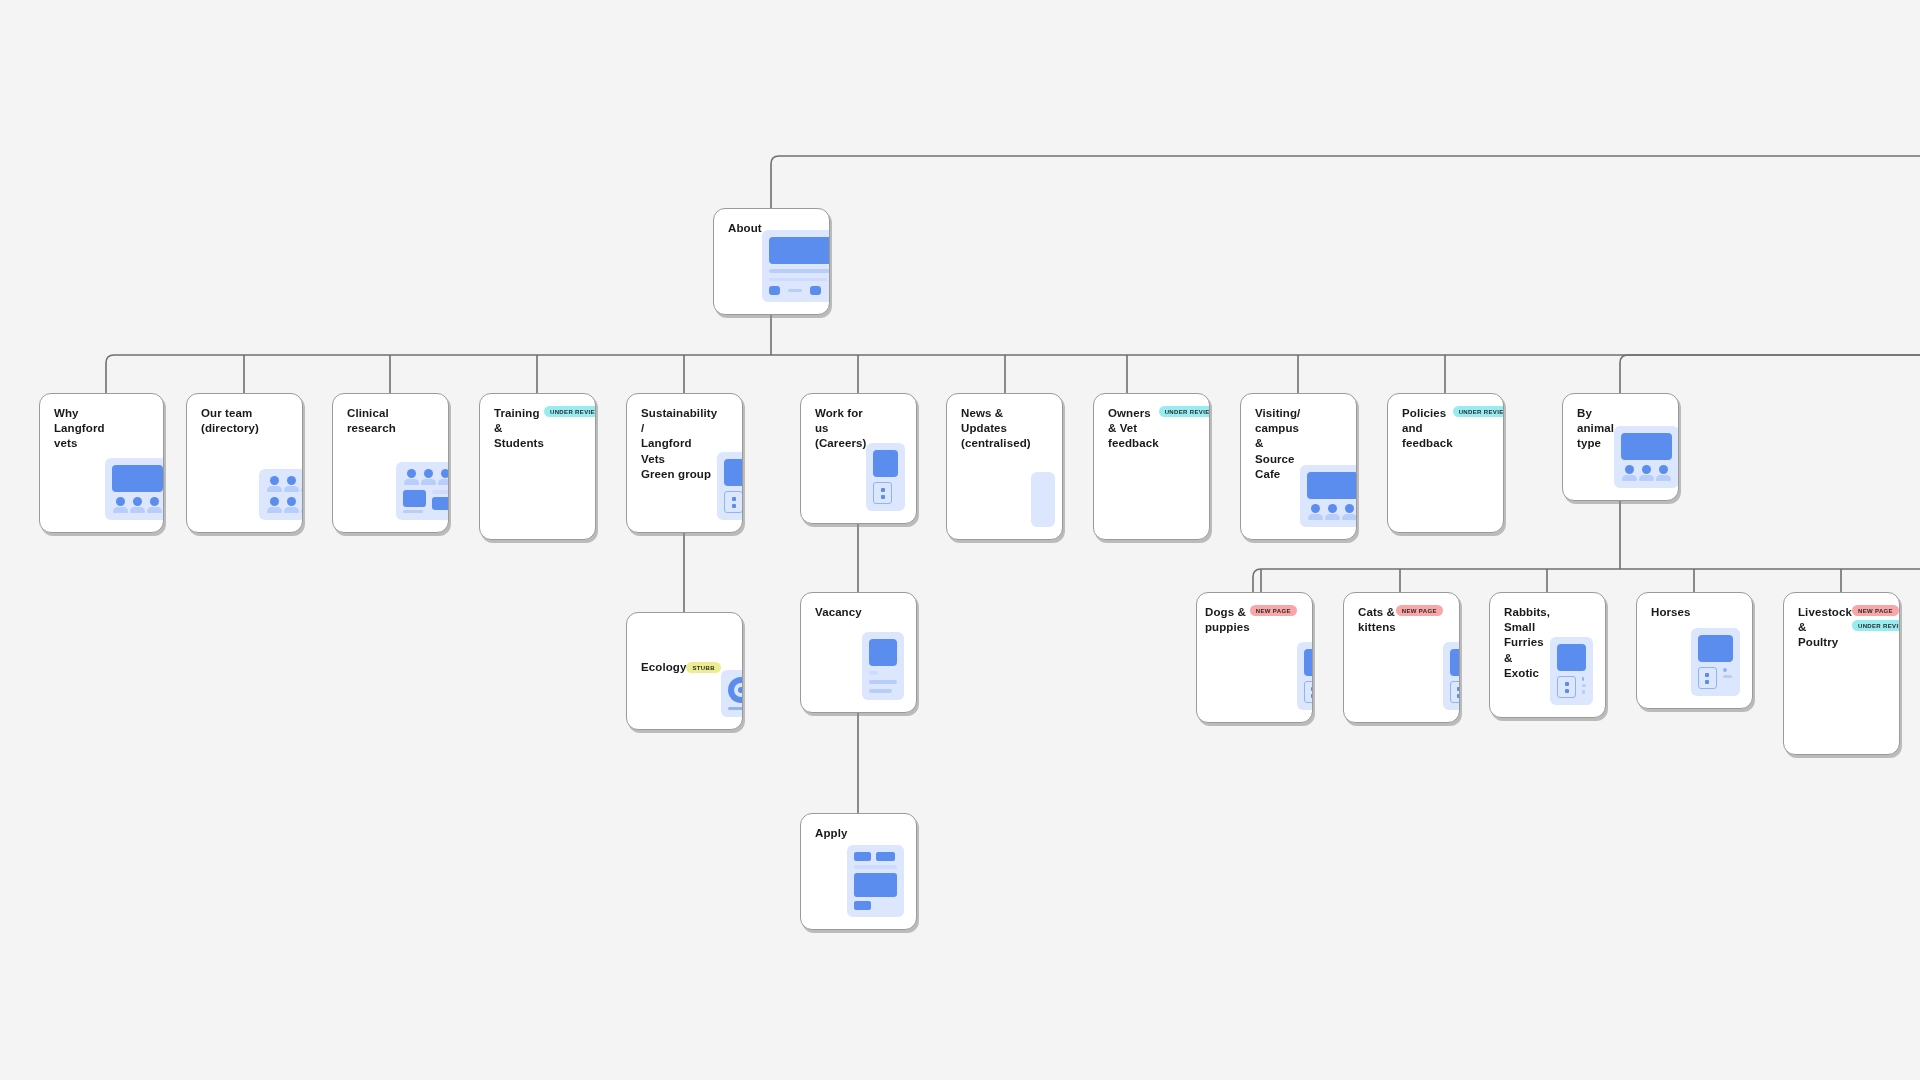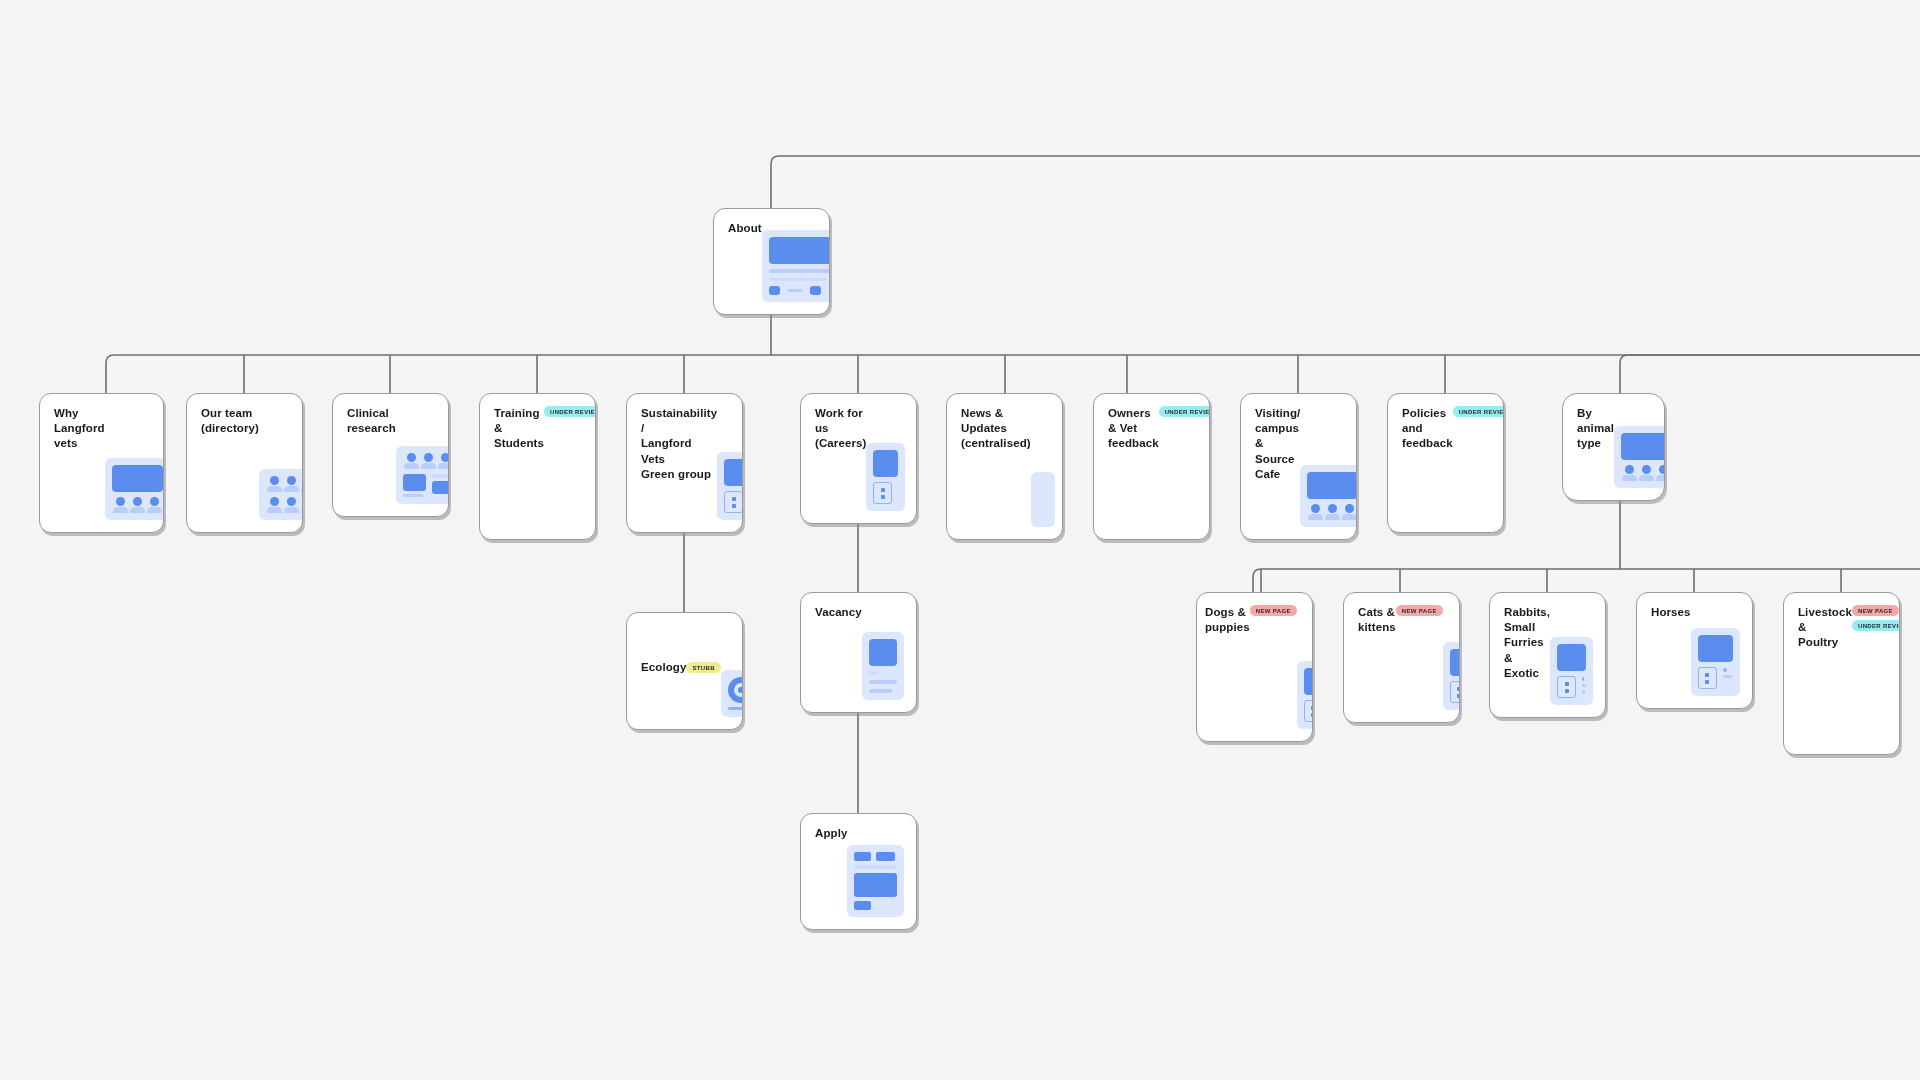--- a/index.html
+++ b/index.html
@@ -221,21 +221,21 @@
             <div class="body"></div>
           </div>
         <div class="person">
             <div class="head"></div>
             <div class="body"></div>
           </div>
       </div>
     </div>
   </div>
 
-  <div class="node" style="left:332px;top:393px;width:117px;height:124px;">
+  <div class="node" style="left:332px;top:393px;width:117px;height:140px;">
     <div class="node-title">Clinical
 research</div>
     <div class="thumb">
       <div class="people-row">
         <div class="person">
             <div class="head"></div>
             <div class="body"></div>
           </div>
         <div class="person">
             <div class="head"></div>
@@ -411,21 +411,21 @@
         <div class="doc"></div>
         <div class="doc"></div>
         <div class="doc"></div>
         <div class="doc"></div>
         <div class="doc"></div>
         <div class="doc"></div>
       </div>
     </div>
   </div>
 
-  <div class="node" style="left:1562px;top:393px;width:103px;height:108px;border-radius:15px;">
+  <div class="node" style="left:1562px;top:393px;width:117px;height:108px;">
     <div class="node-title">By animal type</div>
     <div class="thumb">
       <div class="hero"></div>
       <div class="people-row">
         <div class="person">
             <div class="head"></div>
             <div class="body"></div>
           </div>
         <div class="person">
             <div class="head"></div>
@@ -462,21 +462,21 @@
   <div class="node" style="left:800px;top:592px;width:117px;height:121px;">
     <div class="node-title">Vacancy</div>
     <div class="thumb">
       <div class="hero"></div>
       <div class="bar softer" style="height:4px;width:34%;"></div>
       <div class="bar soft" style="height:4px;width:100%;"></div>
       <div class="bar soft" style="height:4px;width:82%;"></div>
     </div>
   </div>
 
-  <div class="node" style="left:1196px;top:592px;width:117px;height:150px;padding-left:8px;">
+  <div class="node" style="left:1196px;top:592px;width:117px;height:131px;padding-left:8px;">
     <div class="node-title">Dogs &amp; puppies</div>
     <div class="badges">
       <span class="badge red">NEW PAGE</span>
     </div>
     <div class="thumb">
       <div class="hero"></div>
       <div class="listrow">
         <div class="listicon">
             <i></i>
             <i></i>

